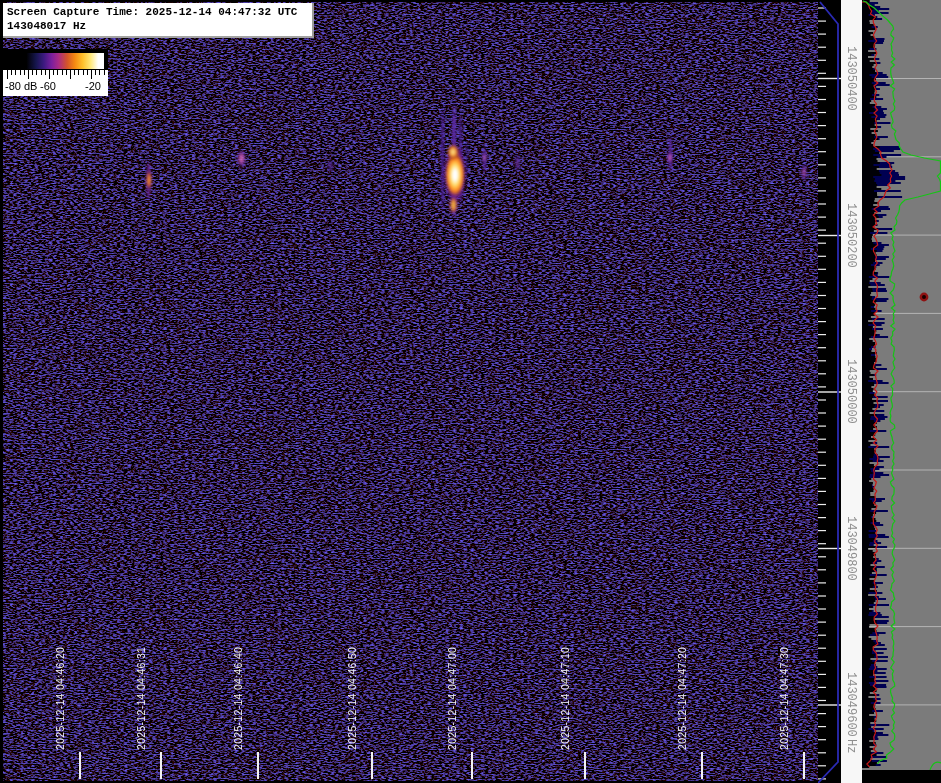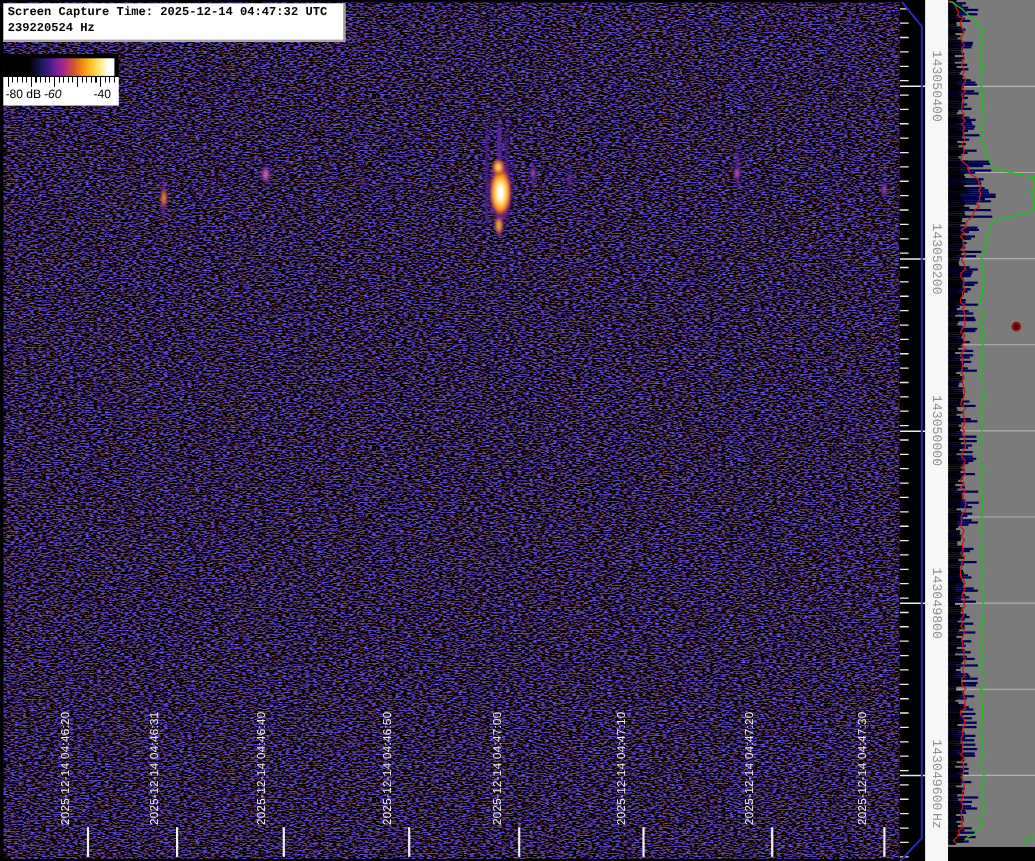--- a/index.html
+++ b/index.html
@@ -41,21 +41,21 @@
   .grad-wrap{width:105px;height:21px;background:#000;}
   .grad{position:relative;left:4px;top:4px;width:97px;height:16px;}
   .scale{position:relative;width:105px;height:26px;background:#fff;}
   .ticks-sm{position:absolute;left:4px;top:0;width:98px;height:5px;
             background:repeating-linear-gradient(to right,#000 0 1px,transparent 1px 4.2px);}
   .ticks-lg{position:absolute;left:4px;top:0;width:98px;height:9px;
             background:repeating-linear-gradient(to right,#000 0 1px,transparent 1px 21px);}
   .scale-labels{position:absolute;left:0;top:10px;width:105px;height:14px;
                 font:11px "Liberation Sans",sans-serif;color:#000;}
   .scale-labels span{position:absolute;top:0;}
-  .lab80{left:2px;} .lab60{left:37px;font-style:italic;} .lab40{left:82px;}
+  .lab80{left:2px;} .lab60{left:37px;} .lab40{left:82px;}
 </style>
 </head>
 <body>
 
 <div id="app">
 
   <div class="spect">
     <svg class="noise" width="815" height="779">
       <filter id="sgnoise" x="0" y="0" width="100%" height="100%">
         <feTurbulence type="fractalNoise" baseFrequency="0.28 0.8" numOctaves="2" seed="7"></feTurbulence>
@@ -800,31 +800,31 @@
         <path d="M 0 2 L 4.0 2 L 6.6 5 L 7.5 8 L 9.6 11 L 8.5 14 L 13.4 17 L 11.1 20 L 11.5 23 L 13.0 26 L 14.4 29 L 12.8 32 L 11.3 35 L 12.7 38 L 14.6 41 L 12.3 44 L 11.9 47 L 13.3 50 L 14.8 53 L 13.5 56 L 12.4 59 L 13.8 62 L 14.8 65 L 12.9 68 L 14.9 71 L 15.9 74 L 13.6 77 L 12.3 80 L 15.8 83 L 12.0 86 L 13.3 89 L 14.4 92 L 13.0 95 L 12.5 98 L 12.2 101 L 14.5 104 L 13.0 107 L 15.5 110 L 12.0 113 L 15.1 116 L 13.4 119 L 14.0 122 L 14.5 125 L 14.8 128 L 12.4 131 L 14.0 134 L 14.9 137 L 13.4 140 L 12.2 143 L 11.9 146 L 15.9 149 L 18.9 152 L 18.6 155 L 19.8 158 L 24.6 161 L 27.7 164 L 28.0 167 L 30.0 170 L 27.8 173 L 29.6 176 L 28.3 179 L 28.8 182 L 25.7 185 L 28.3 188 L 24.0 191 L 22.9 194 L 22.0 197 L 18.1 200 L 15.7 203 L 16.8 206 L 12.0 209 L 15.1 212 L 11.3 215 L 13.9 218 L 13.8 221 L 14.6 224 L 11.1 227 L 16.0 230 L 15.2 233 L 11.9 236 L 13.9 239 L 15.0 242 L 15.7 245 L 11.7 248 L 11.4 251 L 13.0 254 L 14.5 257 L 13.5 260 L 15.3 263 L 13.0 266 L 13.2 269 L 11.4 272 L 11.2 275 L 15.3 278 L 12.8 281 L 14.6 284 L 15.6 287 L 14.7 290 L 15.0 293 L 15.5 296 L 12.6 299 L 11.2 302 L 15.2 305 L 14.0 308 L 15.1 311 L 12.0 314 L 16.0 317 L 12.8 320 L 11.1 323 L 13.7 326 L 12.6 329 L 13.3 332 L 12.7 335 L 11.8 338 L 13.4 341 L 14.5 344 L 11.8 347 L 13.9 350 L 13.5 353 L 15.2 356 L 14.4 359 L 14.0 362 L 12.1 365 L 11.4 368 L 16.0 371 L 13.2 374 L 13.7 377 L 14.4 380 L 15.3 383 L 14.4 386 L 12.3 389 L 14.9 392 L 12.6 395 L 15.7 398 L 14.8 401 L 15.8 404 L 15.7 407 L 13.5 410 L 12.1 413 L 12.8 416 L 15.5 419 L 14.4 422 L 11.8 425 L 14.2 428 L 15.4 431 L 12.5 434 L 11.2 437 L 14.5 440 L 11.5 443 L 15.9 446 L 13.3 449 L 12.9 452 L 15.1 455 L 16.0 458 L 15.2 461 L 15.9 464 L 12.8 467 L 11.7 470 L 12.3 473 L 11.9 476 L 11.4 479 L 14.3 482 L 13.5 485 L 11.8 488 L 14.7 491 L 13.0 494 L 13.1 497 L 13.5 500 L 11.5 503 L 15.0 506 L 13.9 509 L 12.1 512 L 12.6 515 L 11.1 518 L 11.4 521 L 11.3 524 L 13.8 527 L 15.3 530 L 13.8 533 L 15.3 536 L 13.2 539 L 12.7 542 L 15.4 545 L 13.8 548 L 15.3 551 L 12.0 554 L 13.3 557 L 14.1 560 L 11.5 563 L 13.8 566 L 11.3 569 L 14.3 572 L 14.6 575 L 13.6 578 L 12.2 581 L 12.8 584 L 13.6 587 L 13.0 590 L 14.6 593 L 13.6 596 L 15.5 599 L 15.2 602 L 14.2 605 L 13.5 608 L 13.6 611 L 15.4 614 L 12.3 617 L 12.1 620 L 12.9 623 L 15.9 626 L 13.1 629 L 13.8 632 L 14.8 635 L 15.3 638 L 14.6 641 L 15.9 644 L 11.1 647 L 11.4 650 L 14.3 653 L 14.8 656 L 15.2 659 L 13.3 662 L 12.7 665 L 13.6 668 L 11.7 671 L 11.8 674 L 13.5 677 L 12.6 680 L 13.8 683 L 11.3 686 L 14.9 689 L 11.5 692 L 14.0 695 L 13.6 698 L 14.4 701 L 12.5 704 L 11.8 707 L 13.2 710 L 14.3 713 L 14.7 716 L 13.9 719 L 12.6 722 L 13.6 725 L 11.3 728 L 13.7 731 L 13.0 734 L 11.8 737 L 12.2 740 L 11.7 743 L 14.1 746 L 11.3 749 L 14.4 752 L 9.2 755 L 10.1 758 L 8.0 761 L 4.9 764 L 7.6 767" stroke="#c81818" fill="none" stroke-width="1.2"></path>
         <path d="M 1 1 L 4.2 2 L 7.5 5 L 12.3 8 L 15.5 11 L 18.7 14 L 21.9 17 L 25.6 20 L 28.1 23 L 30.8 26 L 31.6 29 L 29.3 32 L 28.8 35 L 31.8 38 L 30.6 41 L 29.0 44 L 29.8 47 L 29.5 50 L 30.7 53 L 29.5 56 L 32.9 59 L 29.2 62 L 32.4 65 L 29.0 68 L 28.7 71 L 28.8 74 L 29.5 77 L 30.7 80 L 31.8 83 L 28.4 86 L 32.6 89 L 30.8 92 L 31.1 95 L 31.5 98 L 32.9 101 L 31.3 104 L 32.8 107 L 32.4 110 L 28.6 113 L 29.4 116 L 30.5 119 L 31.1 122 L 29.4 125 L 30.1 128 L 33.9 131 L 32.4 134 L 33.3 137 L 34.2 140 L 37.4 143 L 37.2 146 L 38.9 149 L 40.9 152 L 49.1 155 L 62.4 158 L 78.5 161 L 78.5 164 L 78.5 167 L 78.5 170 L 78.5 173 L 75.4 176 L 77.4 179 L 78.5 182 L 78.5 185 L 78.5 188 L 78.5 191 L 67.4 194 L 55.9 197 L 42.9 200 L 39.7 203 L 37.6 206 L 37.4 209 L 36.8 212 L 35.4 215 L 33.6 218 L 34.9 221 L 34.5 224 L 32.0 227 L 33.0 230 L 28.7 233 L 31.1 236 L 30.0 239 L 31.9 242 L 30.9 245 L 31.9 248 L 33.0 251 L 30.8 254 L 32.2 257 L 30.2 260 L 31.2 263 L 31.7 266 L 30.8 269 L 29.6 272 L 29.2 275 L 28.0 278 L 28.1 281 L 32.7 284 L 32.2 287 L 31.2 290 L 28.1 293 L 31.1 296 L 31.0 299 L 31.6 302 L 33.0 305 L 29.4 308 L 32.9 311 L 31.2 314 L 32.0 317 L 31.1 320 L 32.2 323 L 28.7 326 L 33.0 329 L 30.5 332 L 30.8 335 L 28.8 338 L 30.0 341 L 29.1 344 L 32.1 347 L 32.3 350 L 31.7 353 L 31.3 356 L 33.0 359 L 31.0 362 L 31.7 365 L 32.8 368 L 30.4 371 L 29.1 374 L 30.9 377 L 32.0 380 L 32.3 383 L 28.9 386 L 30.8 389 L 30.4 392 L 30.6 395 L 28.9 398 L 29.3 401 L 30.2 404 L 30.4 407 L 28.9 410 L 28.0 413 L 28.9 416 L 28.1 419 L 28.5 422 L 32.4 425 L 32.9 428 L 28.3 431 L 28.9 434 L 30.0 437 L 30.5 440 L 31.7 443 L 29.8 446 L 29.8 449 L 32.0 452 L 31.6 455 L 32.0 458 L 30.6 461 L 32.0 464 L 30.1 467 L 30.8 470 L 29.5 473 L 30.6 476 L 31.9 479 L 28.4 482 L 29.3 485 L 32.1 488 L 32.1 491 L 31.9 494 L 30.1 497 L 29.8 500 L 32.6 503 L 29.3 506 L 29.8 509 L 30.4 512 L 32.2 515 L 30.0 518 L 32.9 521 L 30.8 524 L 30.2 527 L 29.7 530 L 30.7 533 L 29.5 536 L 32.4 539 L 30.9 542 L 32.9 545 L 32.2 548 L 30.5 551 L 30.2 554 L 31.5 557 L 32.7 560 L 30.8 563 L 31.3 566 L 28.8 569 L 31.5 572 L 30.0 575 L 31.0 578 L 32.3 581 L 29.9 584 L 29.5 587 L 28.5 590 L 31.4 593 L 31.7 596 L 32.8 599 L 29.6 602 L 29.3 605 L 28.3 608 L 31.6 611 L 32.6 614 L 31.9 617 L 32.1 620 L 32.8 623 L 29.1 626 L 32.9 629 L 29.4 632 L 30.7 635 L 30.0 638 L 31.6 641 L 31.8 644 L 31.1 647 L 31.6 650 L 31.1 653 L 31.0 656 L 29.4 659 L 32.2 662 L 30.4 665 L 28.7 668 L 31.6 671 L 30.3 674 L 30.8 677 L 30.8 680 L 32.4 683 L 32.8 686 L 28.8 689 L 28.5 692 L 29.4 695 L 30.6 698 L 30.0 701 L 32.6 704 L 32.3 707 L 30.7 710 L 32.5 713 L 29.4 716 L 30.5 719 L 32.6 722 L 31.4 725 L 32.0 728 L 29.7 731 L 32.5 734 L 32.8 737 L 32.2 740 L 28.0 743 L 28.8 746 L 31.8 749 L 28.5 752 L 24.5 755 L 24.8 758 L 17.7 761 L 15.3 764" stroke="#16c416" fill="none" stroke-width="1.2"></path>
         <path d="M 68 770 C 71 762 75 761 79 763" stroke="#16c416" fill="none" stroke-width="1.2"></path>
         <circle cx="62" cy="297" r="3.2" fill="#180000" stroke="#8e1212" stroke-width="2.4"></circle>
       </svg>
   </div>
   <div class="panel-bottom"></div>
 
   <div class="info">
     <div>Screen Capture Time: 2025-12-14 04:47:32 UTC</div>
-    <div>239220524 Hz</div>
+    <div>143048017 Hz</div>
   </div>
 
   <div class="legend">
     <div class="grad-wrap">
       <div class="grad" style="background: linear-gradient(to right, rgb(0, 0, 0) 0%, rgb(0, 0, 0) 20%, rgb(22, 22, 78) 30%, rgb(60, 26, 128) 38%, rgb(122, 31, 158) 46%, rgb(170, 42, 134) 53%, rgb(212, 84, 42) 62%, rgb(245, 138, 18) 70%, rgb(255, 192, 42) 78%, rgb(255, 232, 120) 86%, rgb(255, 255, 255) 94%);"></div>
     </div>
     <div class="scale">
       <div class="ticks-sm"></div>
       <div class="ticks-lg"></div>
       <div class="scale-labels">
         <span class="lab80">-80 dB</span>
         <span class="lab60">-60</span>
-        <span class="lab40">-40</span>
+        <span class="lab40">-20</span>
       </div>
     </div>
   </div>
 
 </div>
 
 </body></html>

